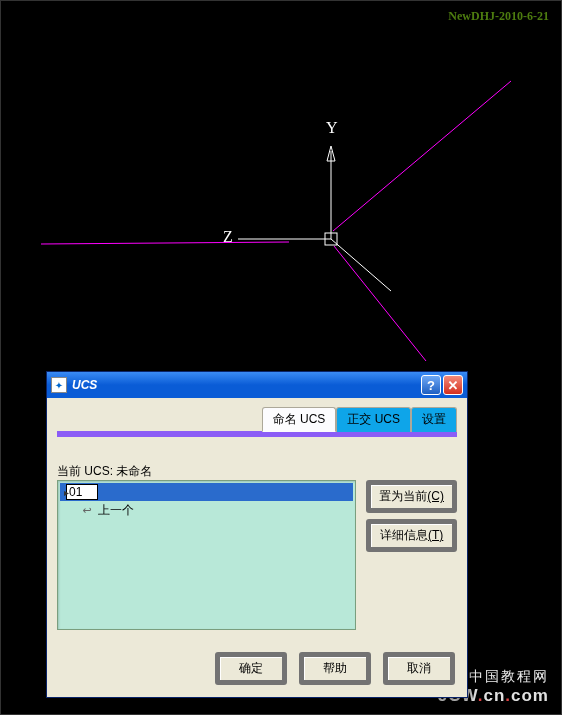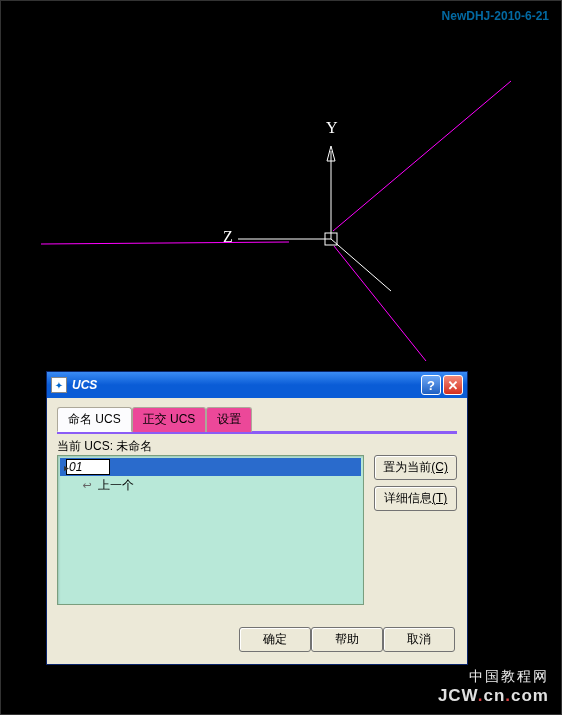--- a/index.html
+++ b/index.html
@@ -14,23 +14,24 @@
 }
 .canvas-area {
   position: absolute;
   inset: 0;
   background: #000;
 }
 .watermark-top {
   position: absolute;
   top: 8px;
   right: 12px;
-  color: #0369a1;
+  color: #4d7c0f;
   font-size: 12px;
   font-weight: bold;
+  font-family: Liberation Serif, serif;
 }
 .watermark-bottom {
   position: absolute;
   bottom: 8px;
   right: 12px;
   text-align: right;
 }
 .watermark-bottom .cn {
   color: #eee;
   font-size: 14px;
@@ -94,27 +95,28 @@
 }
 .titlebar .help-btn { background: linear-gradient(#6fa8f5,#1d5fc2); color:#fff; }
 .titlebar .close-btn { background: linear-gradient(#f48b7b,#d42f1e); color:#fff; }
 
 .dialog-body {
   padding: 8px 10px 12px 10px;
   background: #ece9d8;
 }
 .tabs {
   display: flex;
-  border-bottom: 3px solid #8b5cf6;
-  margin-bottom: 4px;
+  border-bottom: 6px solid #8b5cf6;
+  margin-bottom: 26px;
+  justify-content: flex-end;
 }
 .tab {
   padding: 3px 10px;
   font-size: 12px;
-  background: #ec4899;
+  background: #0ea5e9;
   border: 1px solid #aca899;
   border-bottom: none;
   margin-right: 0;
   position: relative;
   top: 1px;
   cursor: pointer;
   border-radius: 3px 3px 0 0;
 }
 .tab.active {
   background: #fcfcfe;
@@ -153,50 +155,49 @@
 }
 .tree-item.editing {
   padding-left: 6px;
   background: #2a6bcc;
 }
 .tree-item.editing .edit-input {
   border: 1px solid #000;
   background: #fff;
   font-size: 12px;
   padding: 0 2px;
-  width: 44px;
-  font-style: italic;
+  width: 32px;
 }
 .tree-item .expander {
   position: absolute;
   left: 4px;
   width: 10px; height: 10px;
   font-size: 10px;
   color: #333;
 }
 .side-buttons {
   display: flex;
   flex-direction: column;
   gap: 6px;
 }
 .btn {
   background: #ece9d8;
-  border: 1px solid #737373;
+  border: 5px solid #737373;
   border-radius: 3px;
   padding: 3px 8px;
   font-size: 12px;
   cursor: pointer;
   box-shadow: 1px 1px 0 #fff inset;
   min-width: 78px;
   text-align: center;
 }
 .bottom-buttons {
   display: flex;
   justify-content: flex-end;
-  gap: 0;
+  gap: 12px;
   padding: 10px 12px 12px 12px;
 }
 .bottom-buttons .btn { min-width: 72px; }
 .globe-icon {
   width:12px;height:12px;border-radius:50%;
   background: radial-gradient(circle at 30% 30%, #9cf, #06c);
   display:inline-block;
 }
 .prev-icon {
   color:#666;

